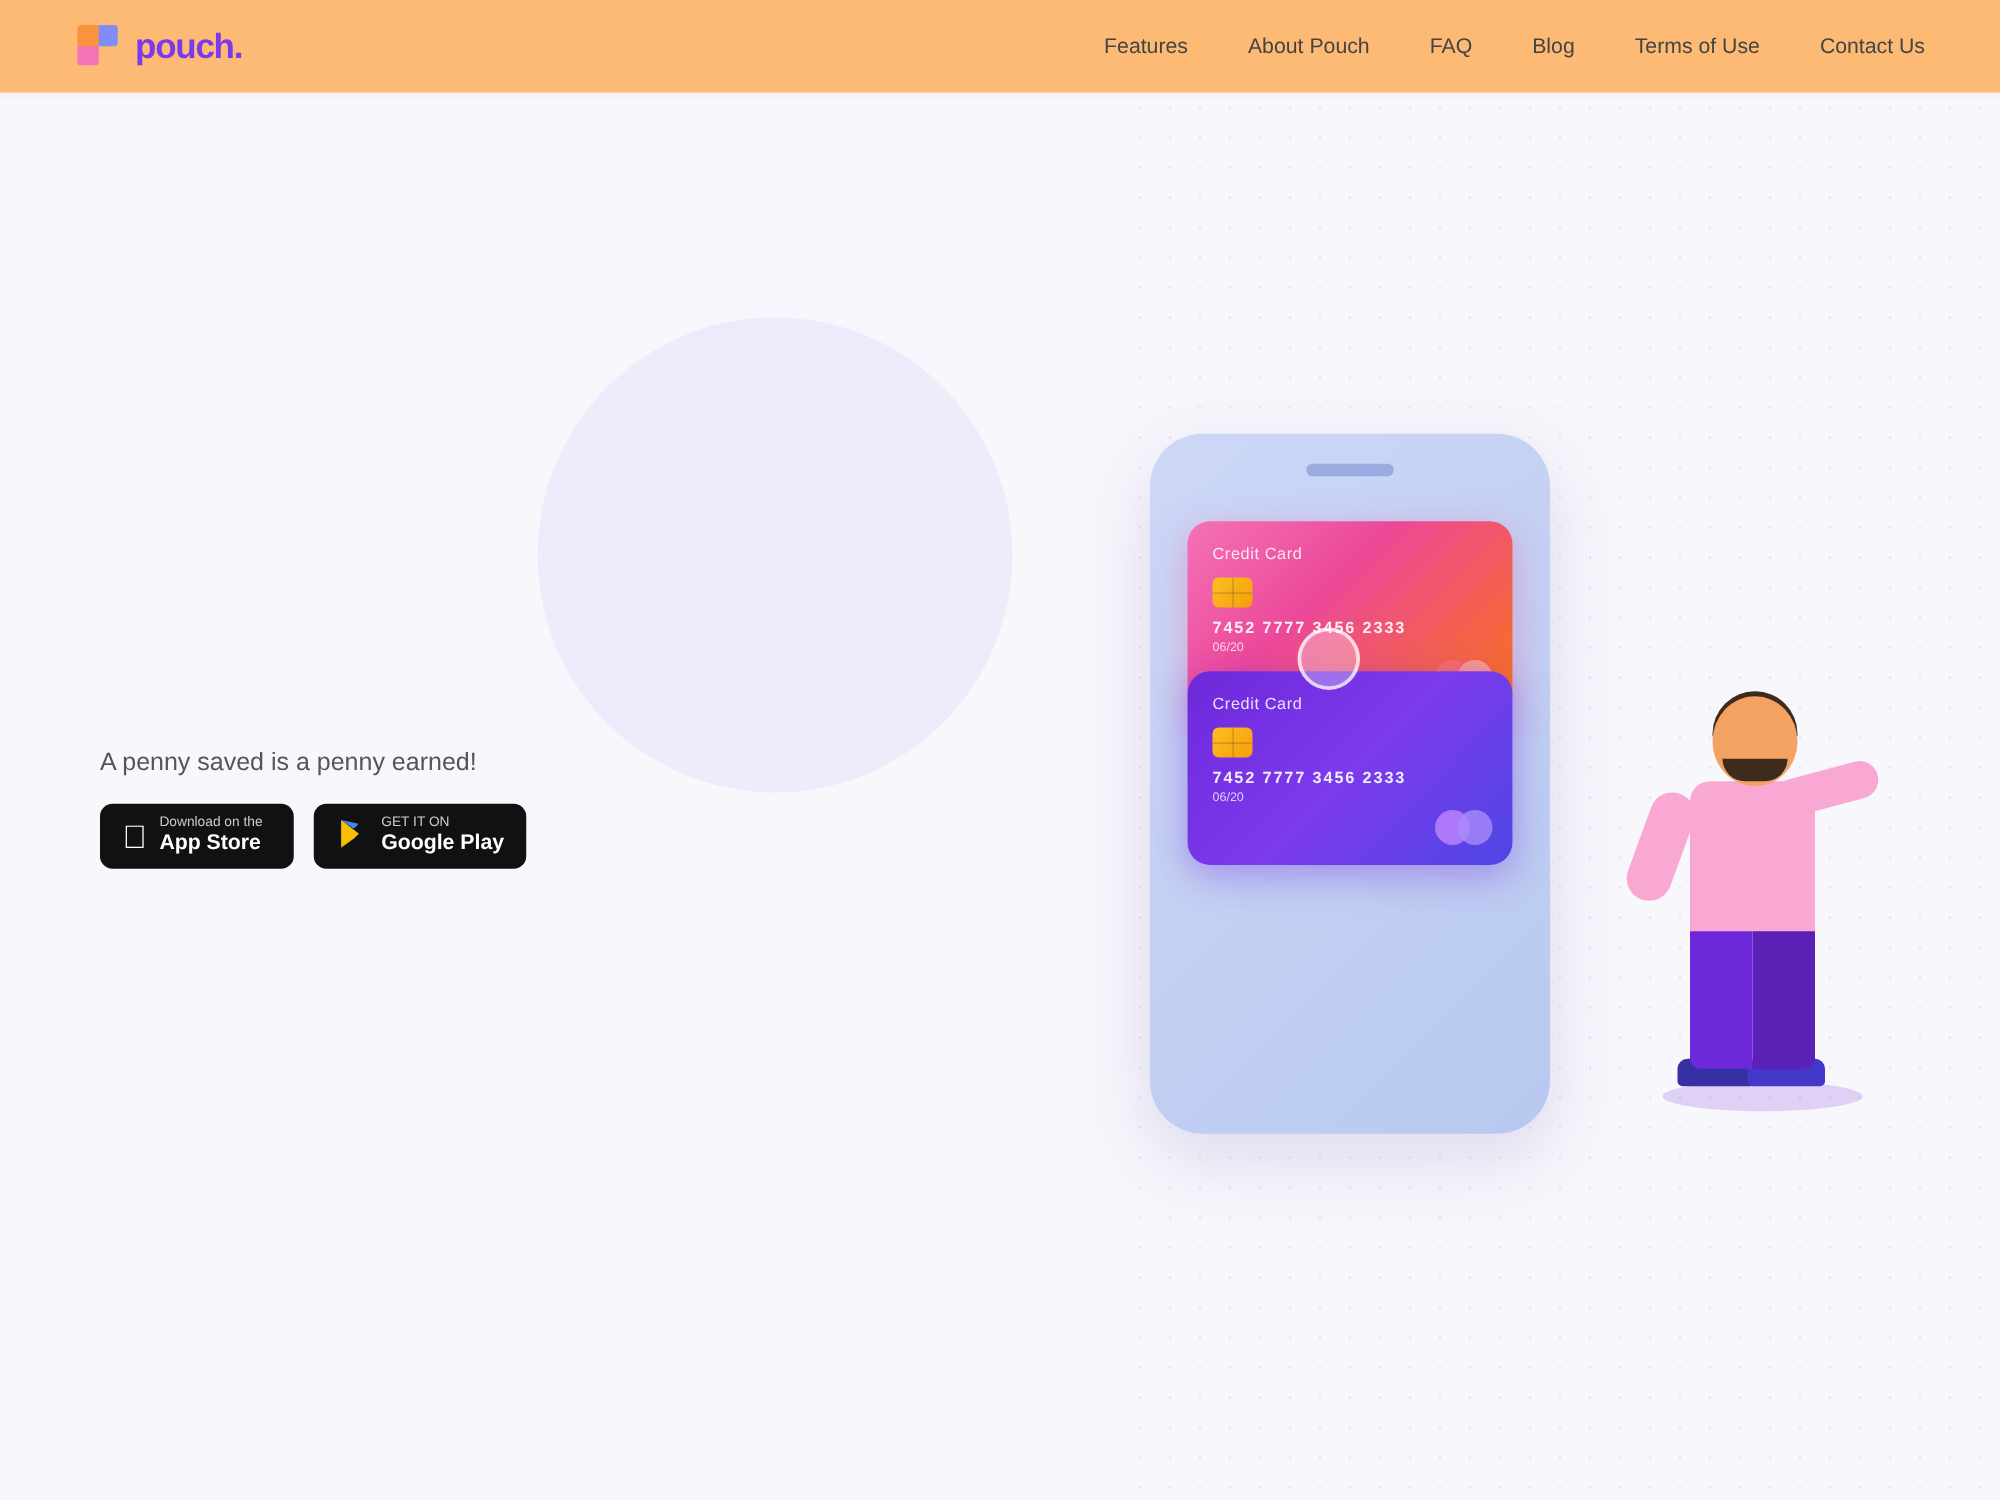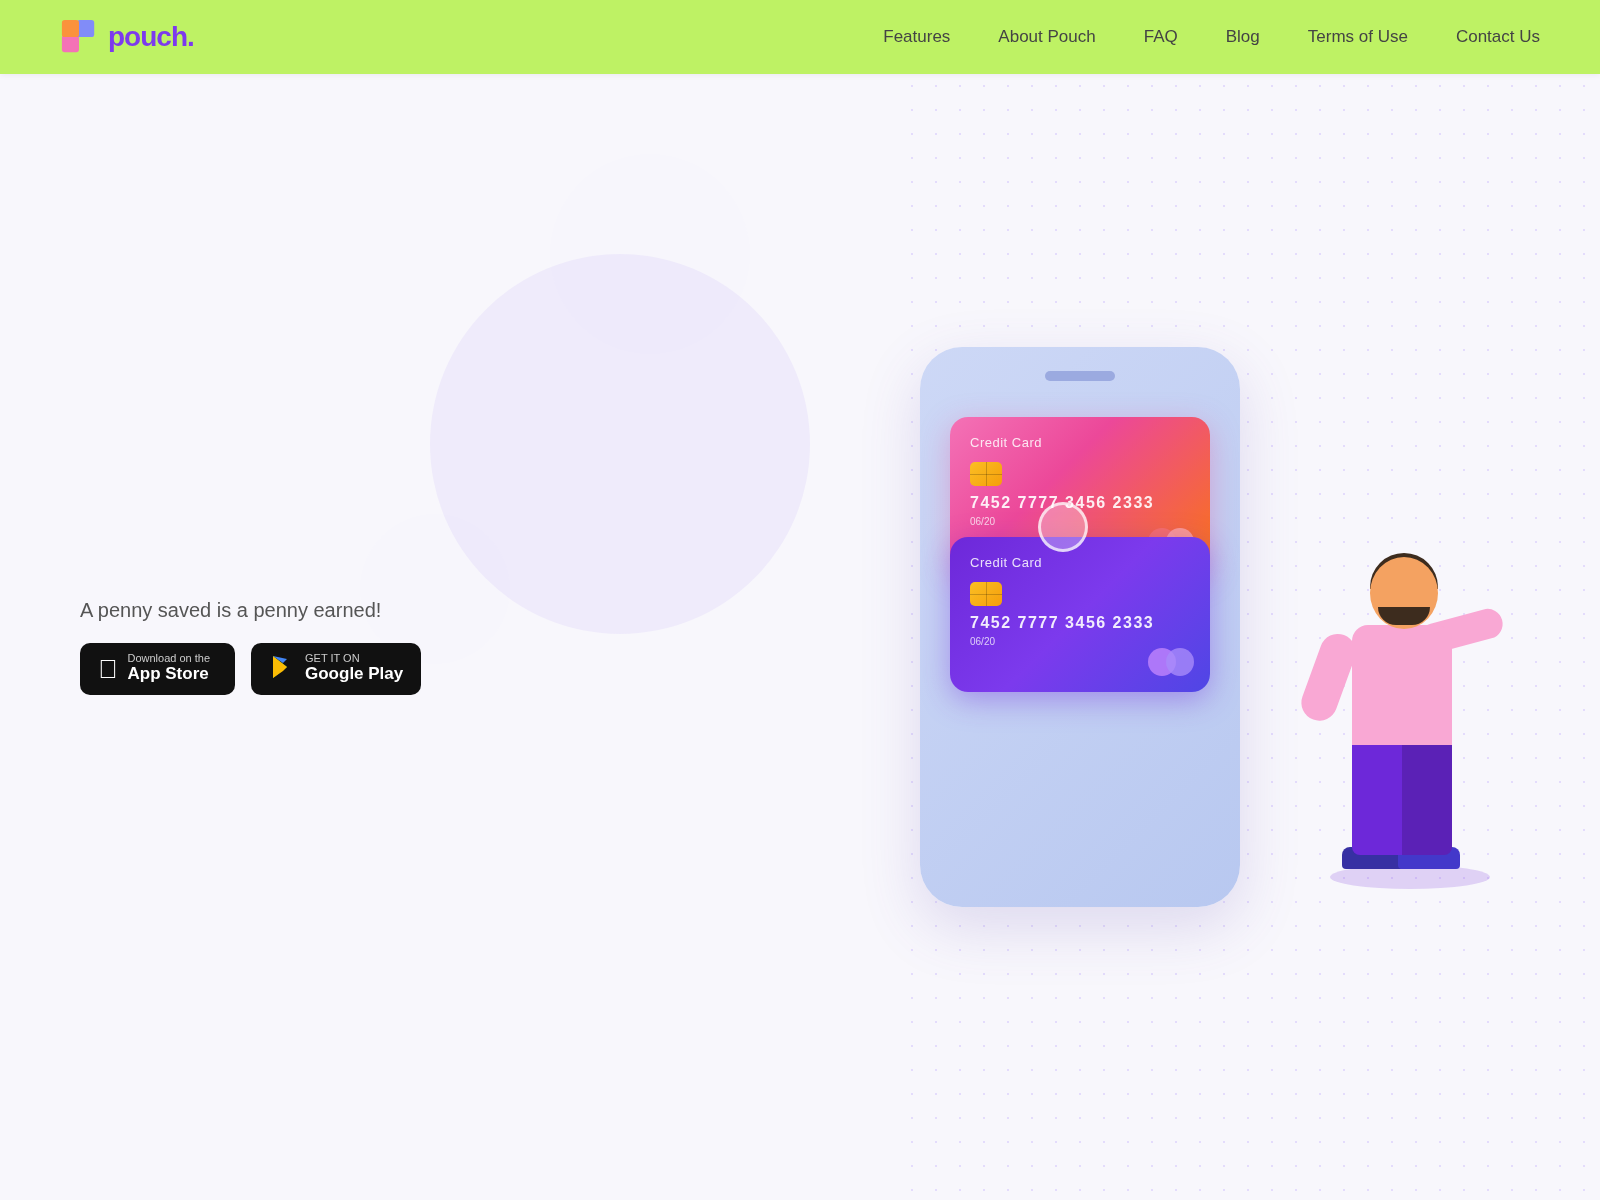--- a/index.html
+++ b/index.html
@@ -9,21 +9,21 @@
       min-height: 100vh;
       overflow-x: hidden;
     }
 
     
     header {
       display: flex;
       align-items: center;
       justify-content: space-between;
       padding: 18px 60px;
-      background: #bef264;
+      background: #fdba74;
       box-shadow: 0 1px 6px rgba(0,0,0,0.06);
       position: sticky;
       top: 0;
       z-index: 100;
     }
     .logo-wrap {
       display: flex;
       align-items: center;
       gap: 10px;
     }
@@ -211,21 +211,21 @@
     }
     .card-chip::before {
       content: '';
       position: absolute;
       left: 50%;
       top: 0; bottom: 0;
       width: 1px;
       background: rgba(0,0,0,0.2);
     }
     .card-number {
-      font-size: 16px;
+      font-size: 13px;
       color: rgba(255,255,255,0.9);
       letter-spacing: 1.5px;
       font-weight: 600;
       margin-top: 6px;
     }
     .card-expiry {
       font-size: 10px;
       color: rgba(255,255,255,0.75);
       margin-top: 4px;
     }

